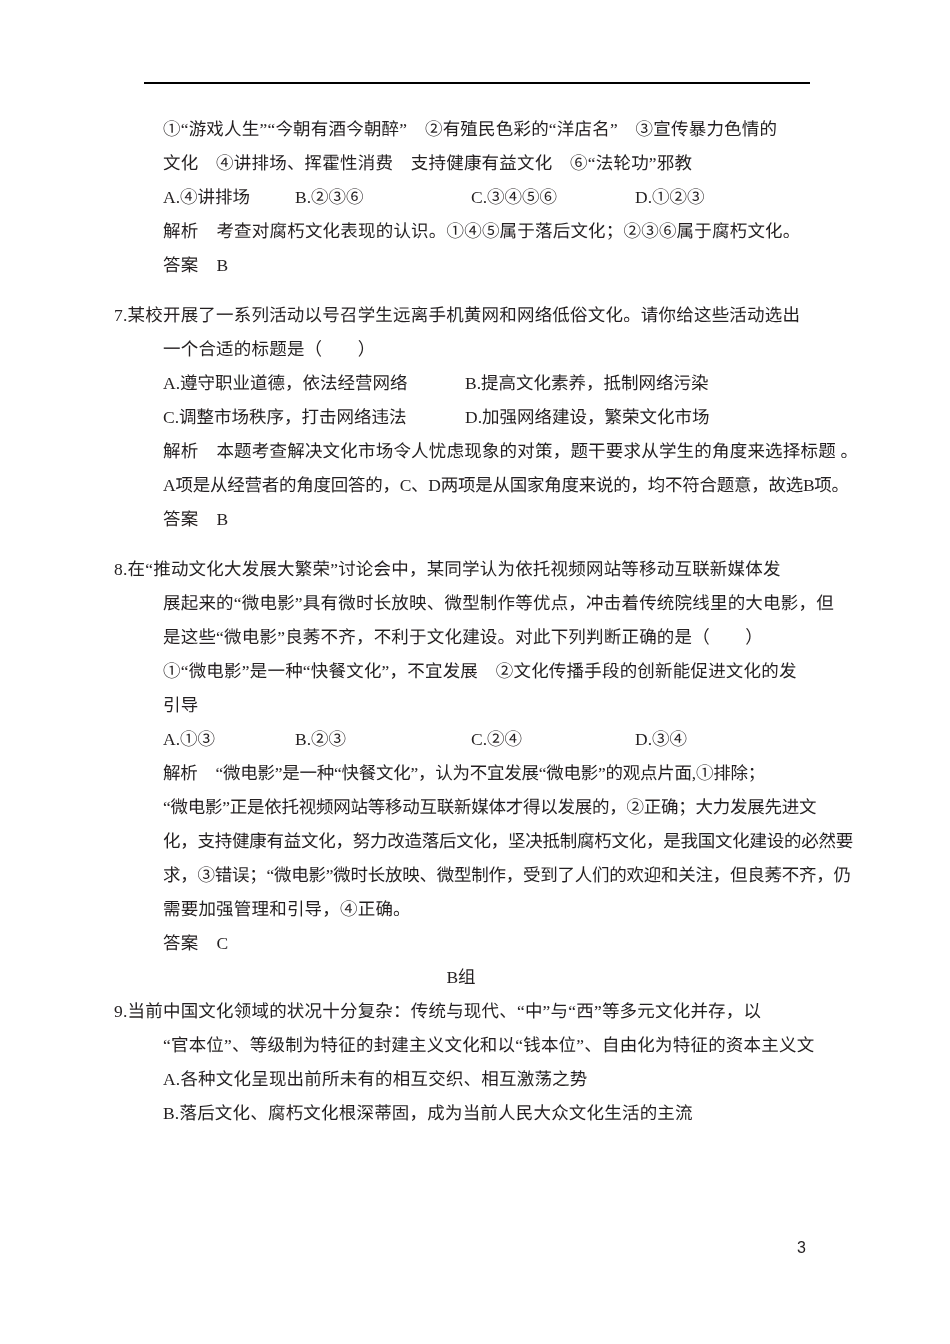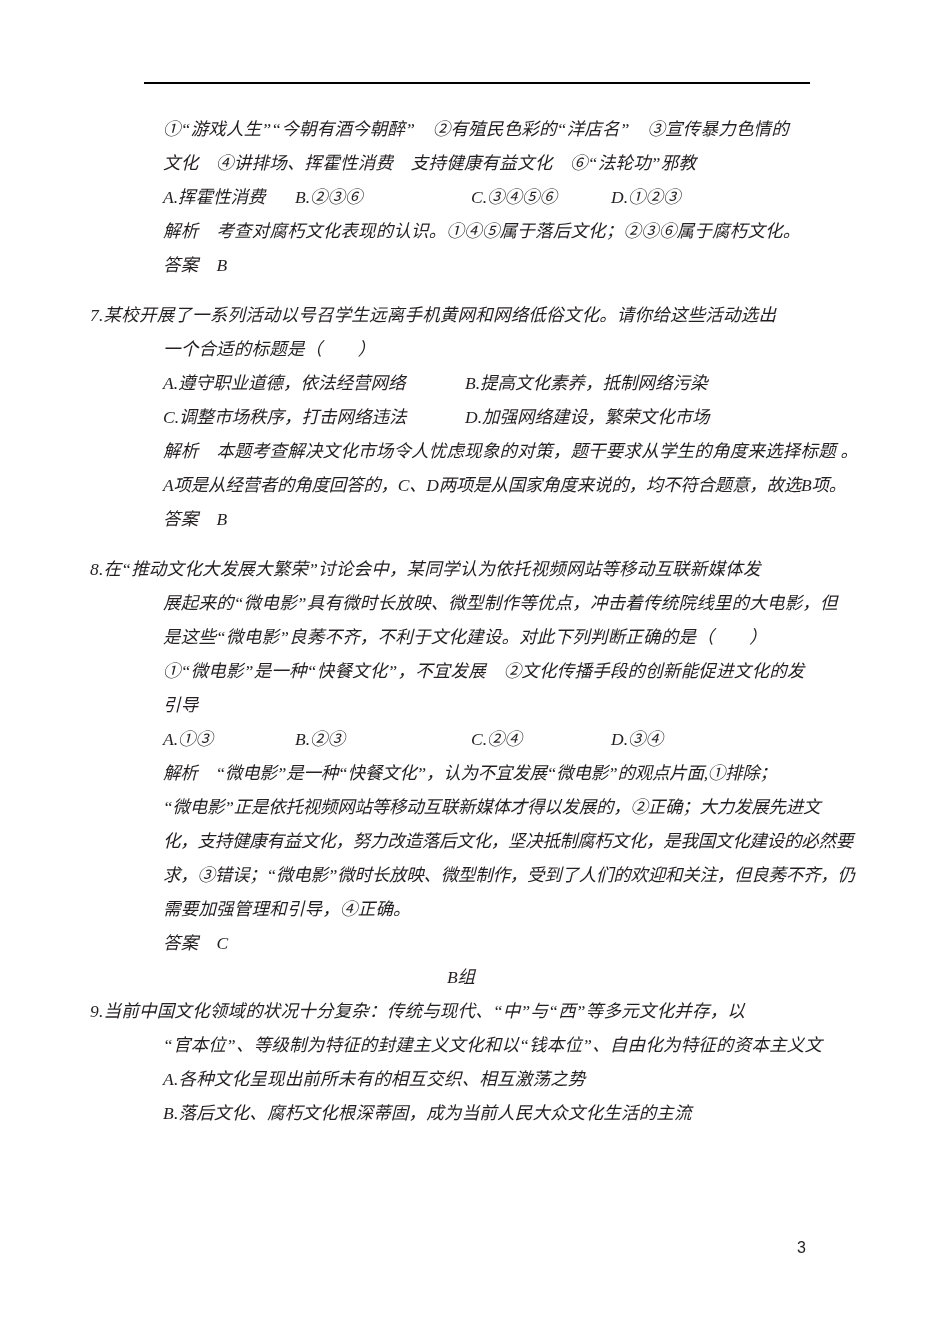--- a/index.html
+++ b/index.html
@@ -30,55 +30,54 @@
     height: 2px;
     background: #000000;
   }
 
   
   .content {
     position: absolute;
     left: 0;
     top: 112px;
     width: 900px;
-    font-style: italic;
   }
 
   .line {
     position: relative;
     height: 34px;
     line-height: 34px;
     font-size: 17.5px;
     white-space: nowrap;
     letter-spacing: 0.2px;
   }
 
   
-  .ind-num   { padding-left: 90px; }   
+  .ind-num   { padding-left: 114px; }   
   .ind-body  { padding-left: 163px; }   
 
   
   .gap { height: 16px; }
 
   
   .opts {
     position: relative;
     height: 34px;
     line-height: 34px;
     font-size: 17.5px;
     white-space: nowrap;
   }
   .opts > span {
     position: absolute;
     top: 0;
   }
   .o1 { left: 163px; }
   .o2 { left: 295px; }
   .o3 { left: 471px; }
-  .o4 { left: 611px; }
+  .o4 { left: 635px; }
 
   
   .p1 { left: 163px; text-align: right; }
   .p2 { left: 465px; }
 
   
   .label { margin-right: 18px; text-align: right; }
 
   
   .tight { letter-spacing: -0.25px; }
@@ -109,21 +108,21 @@
 <div id="page">
 
   <div class="header-rule"></div>
 
   <div class="content">
 
     <div class="line ind-body">①“游戏人生”“今朝有酒今朝醉”　②有殖民色彩的“洋店名”　③宣传暴力色情的</div>
     <div class="line ind-body">文化　④讲排场、挥霍性消费　支持健康有益文化　⑥“法轮功”邪教</div>
 
     <div class="opts">
-      <span class="o1">A.挥霍性消费</span>
+      <span class="o1">A.④讲排场</span>
       <span class="o2">B.②③⑥</span>
       <span class="o3">C.③④⑤⑥</span>
       <span class="o4">D.①②③</span>
     </div>
 
     <div class="line ind-body"><span class="label">解析</span><span>考查对腐朽文化表现的认识。①④⑤属于落后文化；②③⑥属于腐朽文化。</span></div>
 
     <div class="line ind-body"><span class="label">答案</span><span>B</span></div>
 
     <div class="gap"></div>

